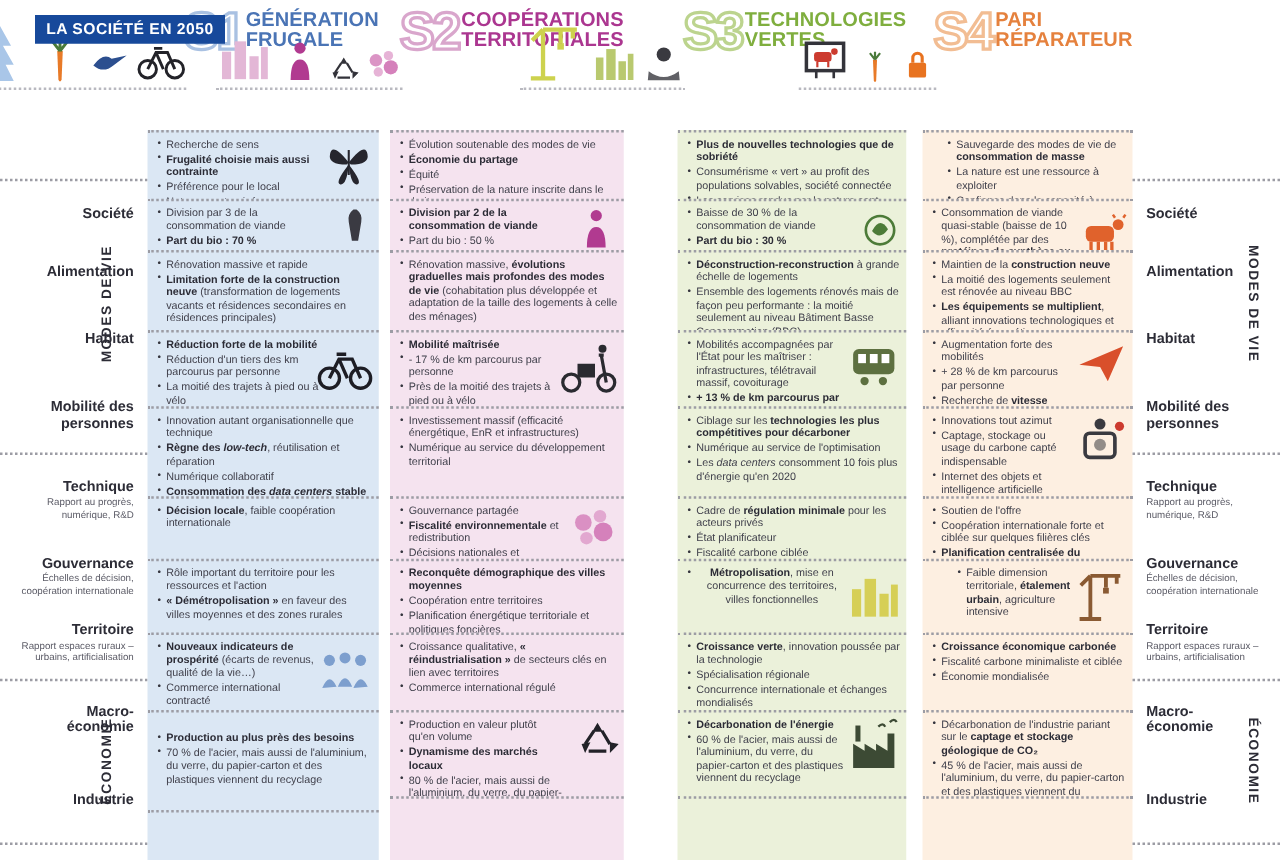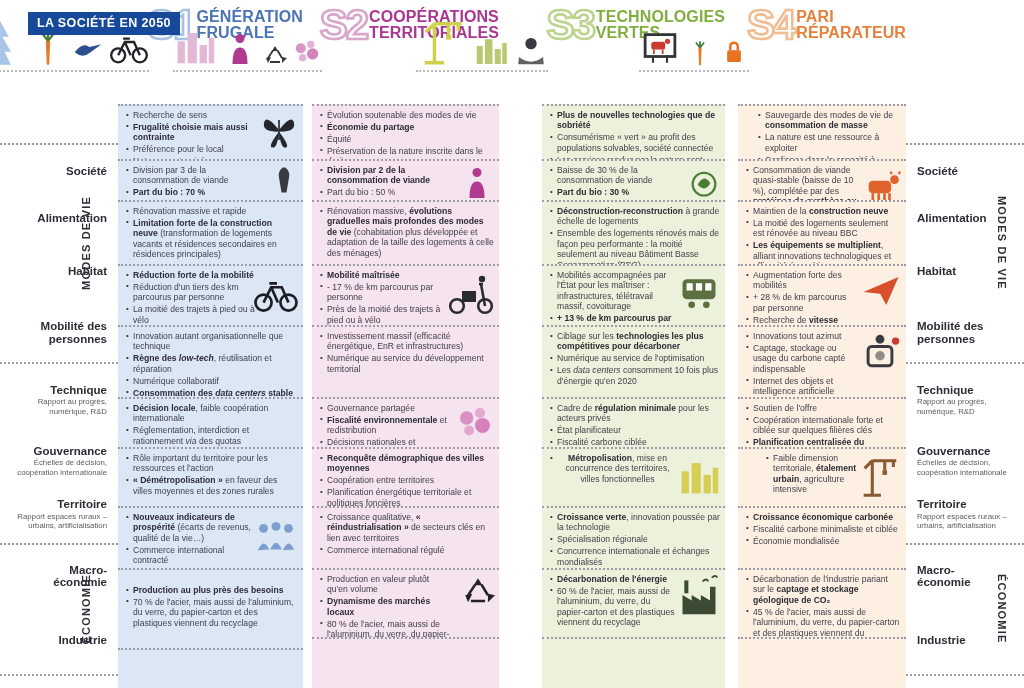--- a/index.html
+++ b/index.html
@@ -155,21 +155,20 @@
             <div class="item">La moitié des trajets à pied ou à vélo</div>
           </div>
           <div class="cell" style="height: 72px;">
             <div class="item">Innovation autant organisationnelle que technique</div>
             <div class="item"><b>Règne des <i>low-tech</i></b>, réutilisation et réparation</div>
             <div class="item">Numérique collaboratif</div>
             <div class="item"><b>Consommation des <i>data centers</i> stable</b> grâce à la stabilisation des flux</div>
           </div>
           <div class="cell" style="height: 50px;">
             <div class="item"><b>Décision locale</b>, faible coopération internationale</div>
-            <div class="item">Réglementation, interdiction et rationnement <i>via</i> des quotas</div>
           </div>
           <div class="cell" style="height: 59px;">
             <div class="item">Rôle important du territoire pour les ressources et l'action</div>
             <div class="item"><b>« Démétropolisation »</b> en faveur des villes moyennes et des zones rurales</div>
           </div>
           <div class="cell hasicon" style="height: 62px;">
             <div class="cicon"><span class="hicon" style="color: rgb(125, 159, 206);">
                 <svg width="46" height="46" viewBox="0 0 24 24">
                   <circle cx="5.5" cy="8.5" r="2.3" fill="currentColor"></circle>
                   <circle cx="12" cy="7.5" r="2.3" fill="currentColor"></circle>

